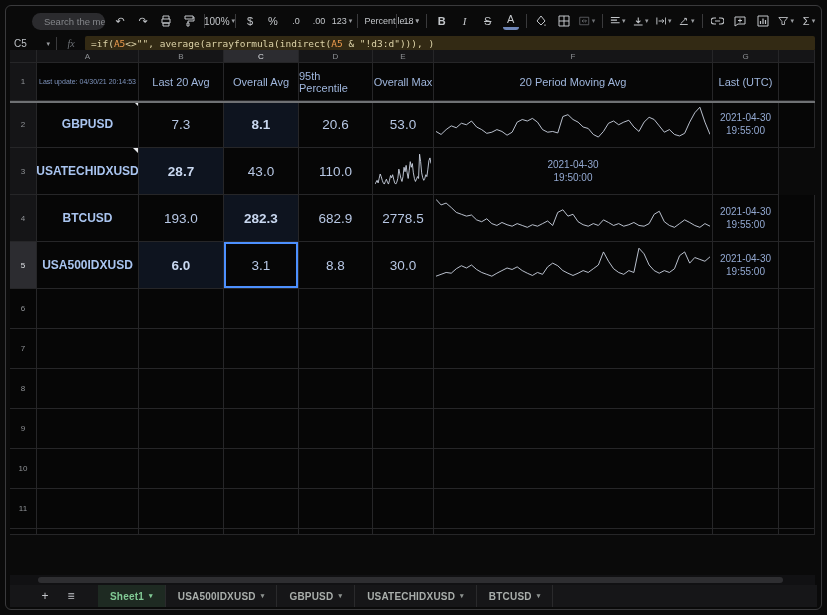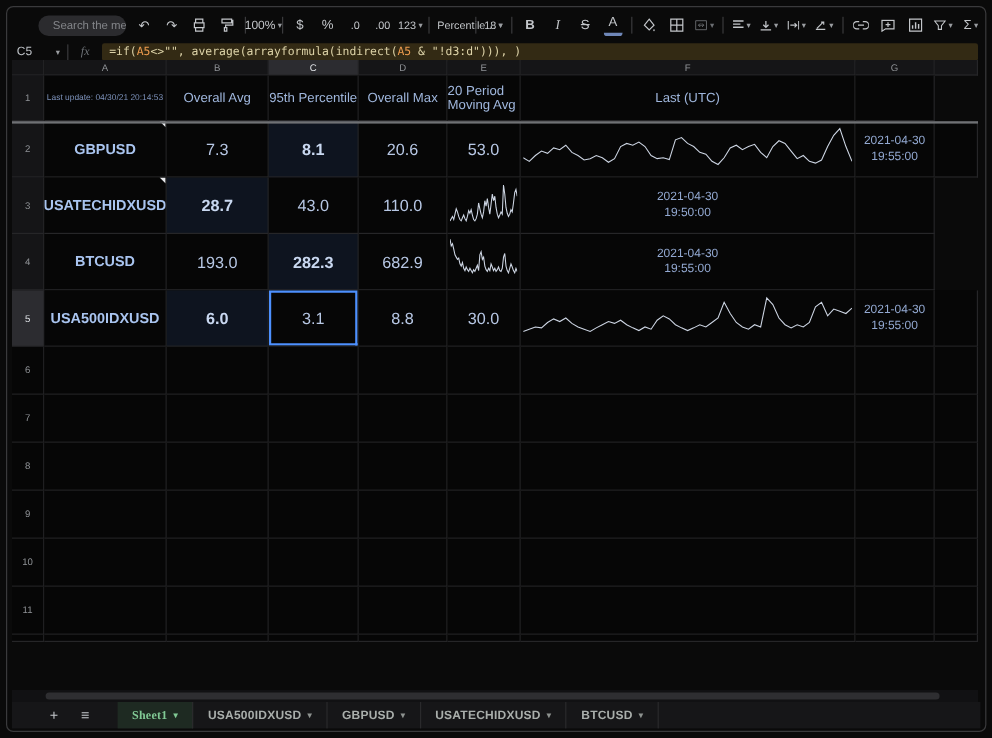--- a/index.html
+++ b/index.html
@@ -68,21 +68,21 @@
 
   
   .scrollstrip { position:absolute; left:10px; top:575px; width:805px; height:10px; background:#111113; }
   .hthumb { position:absolute; left:28px; top:2px; width:745px; height:6px; border-radius:3px; background:#2e2e31; }
   .tabbar { position:absolute; left:10px; top:585px; right:10px; height:22px; background:#161618;
             display:flex; align-items:stretch; font-size:10px; color:#a9aeab; }
   .tabctl { width:26px; display:flex; align-items:center; justify-content:center; color:#c3c6ca; font-size:12px; }
   .stab { display:flex; align-items:center; gap:5px; padding:0 12px; border-right:1px solid #2a2a2c;
           font-weight:bold; letter-spacing:.2px; }
   .stab .caret { color:#8d928f; }
-  .stab.active { background:#1e2a22; color:#81c995;font-family:Liberation Serif, serif; }
+  .stab.active { background:#1e2a22; color:#81c995; }
   .stab.active .caret { color:#81c995; }
   .tabspacer { width:22px; }
 </style>
 </head>
 <body>
 
 <div class="screen">
   <div class="frame"></div>
 
   <div class="toolbar">
@@ -223,20 +223,21 @@
       <div class="cell colh">D</div>
       <div class="cell colh">E</div>
       <div class="cell colh">F</div>
       <div class="cell colh">G</div>
       <div class="cell colh"></div>
     </div>
 
     <div class="grow h1">
       <div class="cell gut">1</div>
       <div class="cell tiny">Last update: 04/30/21 20:14:53</div>
+      <div class="cell hdr">Last 20 Avg</div>
       <div class="cell hdr">Overall Avg</div>
       <div class="cell hdr">95th Percentile</div>
       <div class="cell hdr">Overall Max</div>
       <div class="cell hdr">20 Period Moving Avg</div>
       <div class="cell hdr">Last (UTC)</div>
       <div class="cell"></div>
     </div>
 
     <div class="grow drow">
       <div class="cell gut">2</div>
@@ -284,20 +285,21 @@
         </div>
       <div class="cell"></div>
     </div>
 
     <div class="grow drow">
       <div class="cell gut">4</div>
       <div class="cell sym">BTCUSD</div>
       <div class="cell num">193.0</div>
       <div class="cell numb hlcell">282.3</div>
       <div class="cell num">682.9</div>
+      <div class="cell num">2778.5</div>
       <div class="cell sparkcell">
           <svg viewBox="0 0 100 30" preserveAspectRatio="none">
             <polyline points="0.00,1.00 1.85,5.20 3.70,3.80 5.56,7.16 7.41,10.80 9.26,12.20 11.11,13.60 12.96,12.76 14.81,16.40 16.67,17.80 18.52,15.56 20.37,19.20 22.22,20.60 24.07,18.36 25.93,20.04 27.78,21.16 29.63,19.20 31.48,20.60 33.33,22.00 35.19,20.04 37.04,21.16 38.89,19.20 40.74,17.24 42.59,20.60 44.44,10.80 46.30,8.84 48.15,13.60 50.00,12.20 51.85,17.80 53.70,20.04 55.56,21.16 57.41,19.20 59.26,20.60 61.11,16.40 62.96,18.36 64.81,20.60 66.67,19.20 68.52,21.16 70.37,20.04 72.22,18.36 74.07,20.60 75.93,21.16 77.78,19.20 79.63,12.20 81.48,9.96 83.33,17.80 85.19,20.60 87.04,22.00 88.89,19.20 90.74,16.40 92.59,18.36 94.44,20.60 96.30,22.00 98.15,19.20 100.00,21.16" fill="none" stroke="#cdd5e3" stroke-width="0.9" vector-effect="non-scaling-stroke"></polyline>
           </svg>
         </div>
       <div class="cell ts">
           <div>
             <div>2021-04-30</div>
             <div>19:55:00</div>
           </div>

